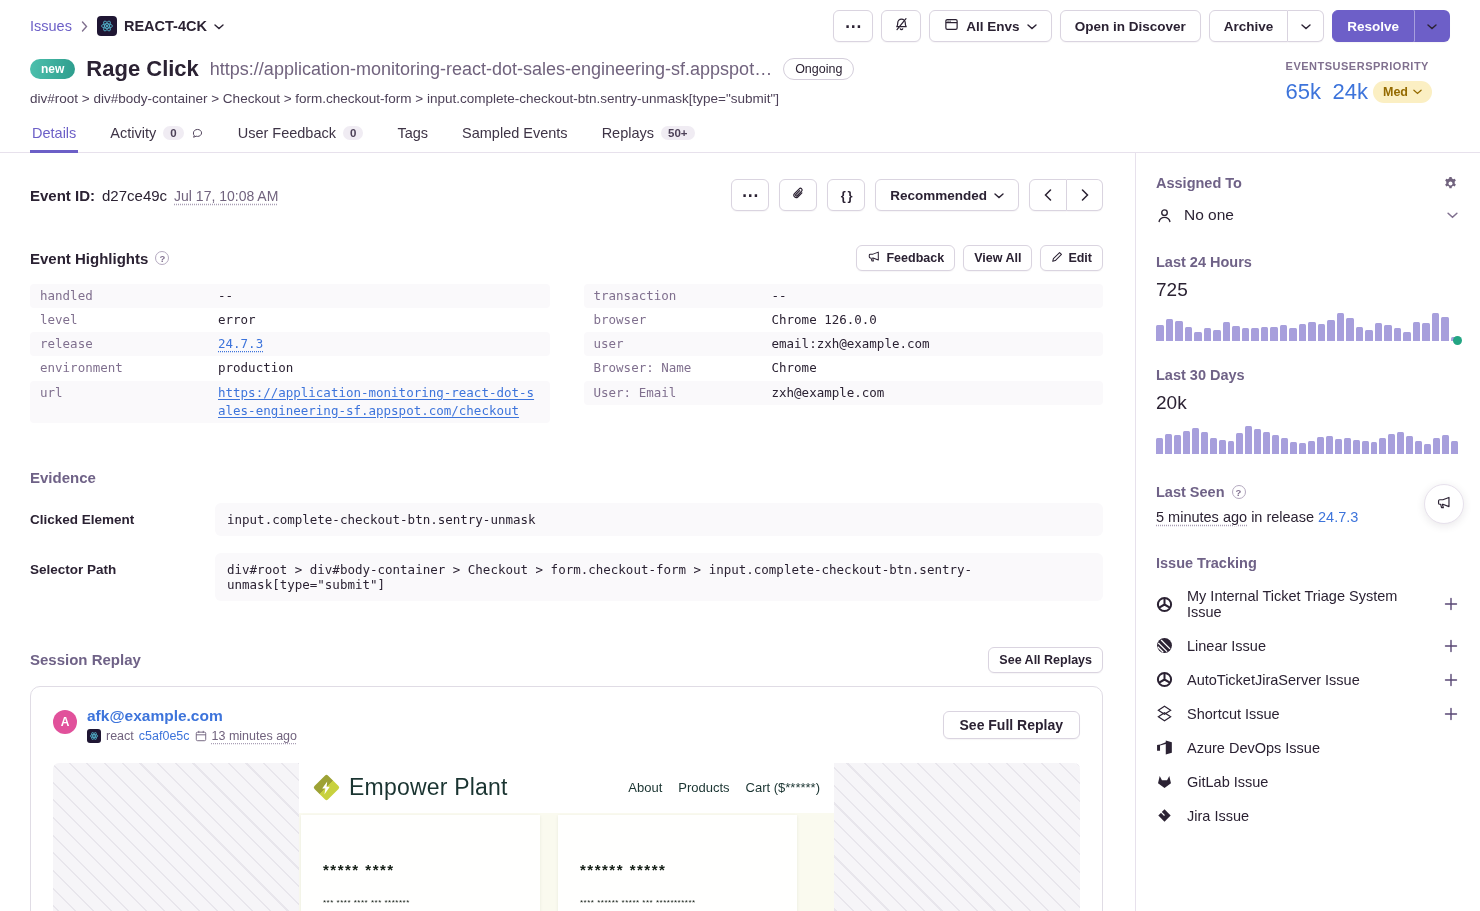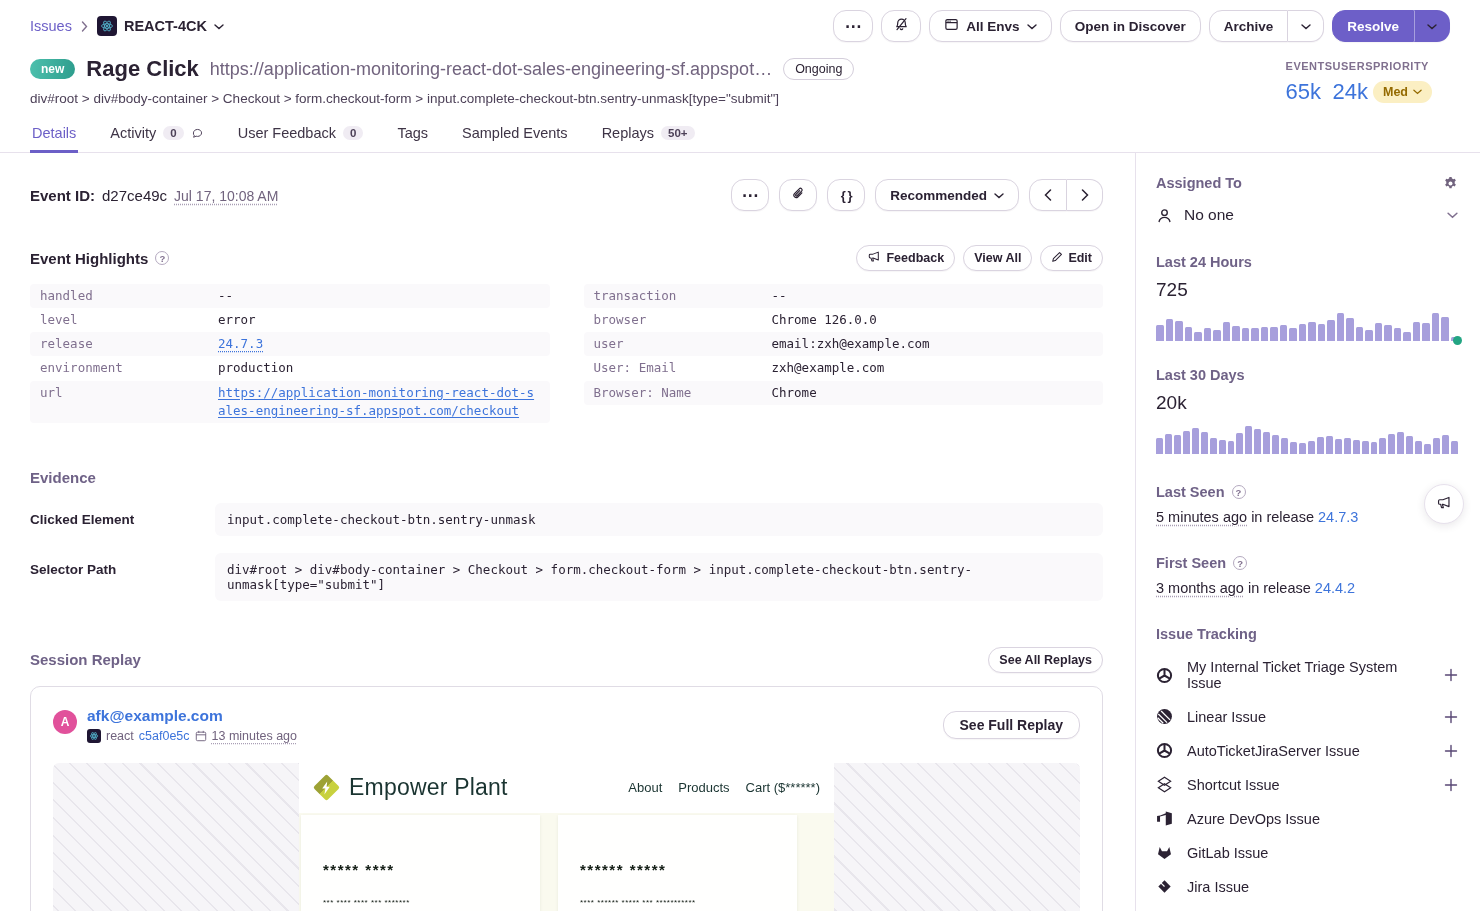--- a/index.html
+++ b/index.html
@@ -19,21 +19,21 @@
   .proj { display:flex; align-items:center; gap:7px; cursor:pointer; }
   .proj-icon { width:20px; height:20px; border-radius:4px; background:#1F1633; display:flex; align-items:center; justify-content:center; }
   .proj-name { font-weight:600; color:#2B2233; }
   .chev { color:#2B2233; display:flex; margin-top:1px; }
   .chev.gray { color:#80708F; }
 
   .topbar-actions { display:flex; align-items:center; gap:8px; }
   .btn {
     display:inline-flex; align-items:center; justify-content:center; gap:7px;
     height:32px; padding:0 14px; background:#fff;
-    border:1px solid #DAD4E0; border-radius:13px;
+    border:1px solid #DAD4E0; border-radius:6px;
     font-weight:600; font-size:13.5px; color:#2B2233; cursor:pointer;
     box-shadow:0 1px 1px rgba(43,34,51,.04); white-space:nowrap;
   }
   .btn.icon-only { width:40px; padding:0; }
   .split { display:inline-flex; }
   .split .btn:first-child { border-top-right-radius:0; border-bottom-right-radius:0; }
   .split .btn:last-child { border-top-left-radius:0; border-bottom-left-radius:0; border-left:none; width:36px; padding:0; }
   .btn-primary { background:#6D5FC8; border-color:#6D5FC8; color:#fff; }
   .split.primary .btn:last-child { border-left:1px solid rgba(255,255,255,.4); }
   .ellipsis-glyph::before { content:"⋯"; font-size:17px; line-height:1; color:#2B2233; }
@@ -398,26 +398,26 @@
             </div>
           <div class="kv-row">
               <span class="kv-key">browser</span>
               <span class="kv-val">Chrome 126.0.0</span>
             </div>
           <div class="kv-row">
               <span class="kv-key">user</span>
               <span class="kv-val">email:zxh@example.com</span>
             </div>
           <div class="kv-row">
+              <span class="kv-key">Browser: Name</span>
+              <span class="kv-val">Chrome</span>
+            </div>
+          <div class="kv-row">
               <span class="kv-key">User: Email</span>
               <span class="kv-val">zxh@example.com</span>
-            </div>
-          <div class="kv-row">
-              <span class="kv-key">Browser: Name</span>
-              <span class="kv-val">Chrome</span>
             </div>
         </div>
       </div>
 
       <section class="evidence">
         <div class="sub-sec-title">Evidence</div>
         <div class="evi-row">
           <span class="evi-label">Clicked Element</span>
           <div class="evi-val">input.complete-checkout-btn.sentry-unmask</div>
         </div>
@@ -615,31 +615,20 @@
           <span>Last Seen</span>
           <span class="q-icon"></span>
         </span>
         <div class="seen-line">
           <span class="seen-time">5 minutes ago</span>
           <span>in release</span>
           <span class="seen-release">24.7.3</span>
         </div>
       </div>
 
-      <div class="side-block">
-        <span class="side-title">
-          <span>First Seen</span>
-          <span class="q-icon"></span>
-        </span>
-        <div class="seen-line">
-          <span class="seen-time">3 months ago</span>
-          <span>in release</span>
-          <span class="seen-release">24.4.2</span>
-        </div>
-      </div>
 
       <div class="side-block">
         <span class="side-title">Issue Tracking</span>
         <div class="track-list">
           <div class="track-item">
             <span class="track-icon">
               <svg width="17" height="17" viewBox="0 0 16 16">
                   <circle cx="8" cy="8" r="6.2" fill="none" stroke="currentColor" stroke-width="1.9"></circle>
                   <path d="M8 8V1.8M8 8l5.4 3.1M8 8 2.6 11.1" stroke="currentColor" stroke-width="1.9"></path>
                 </svg>

